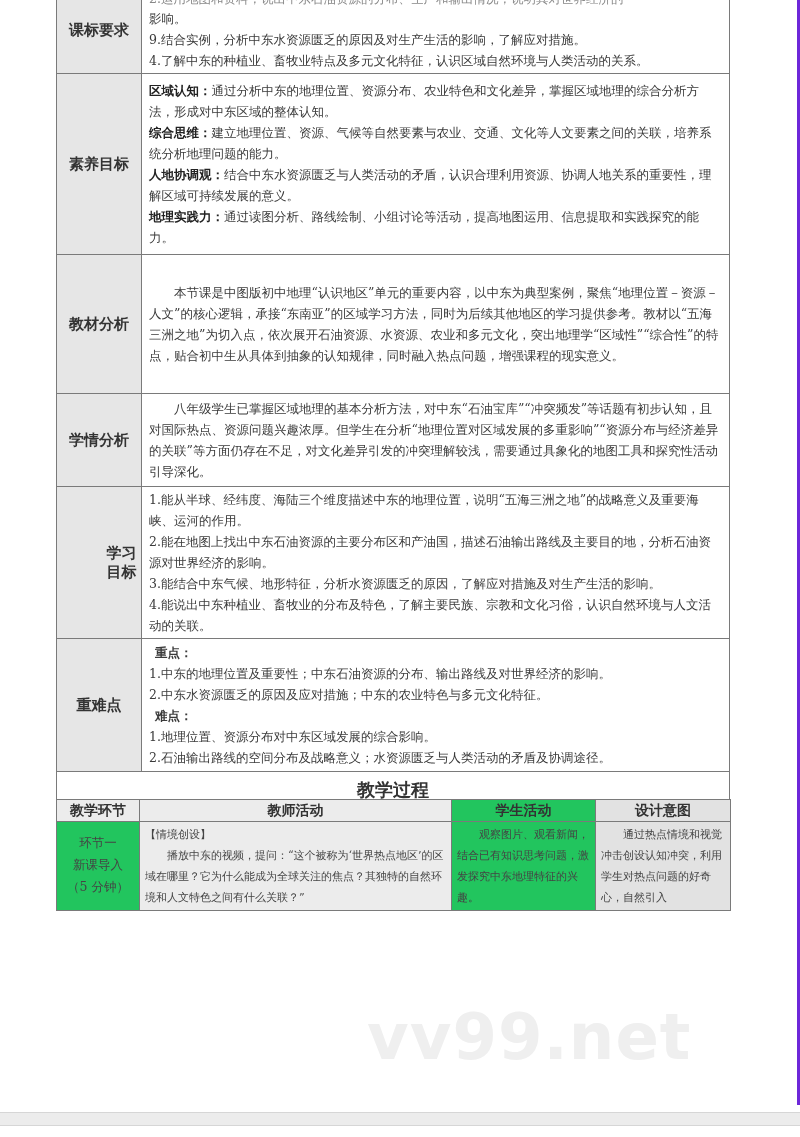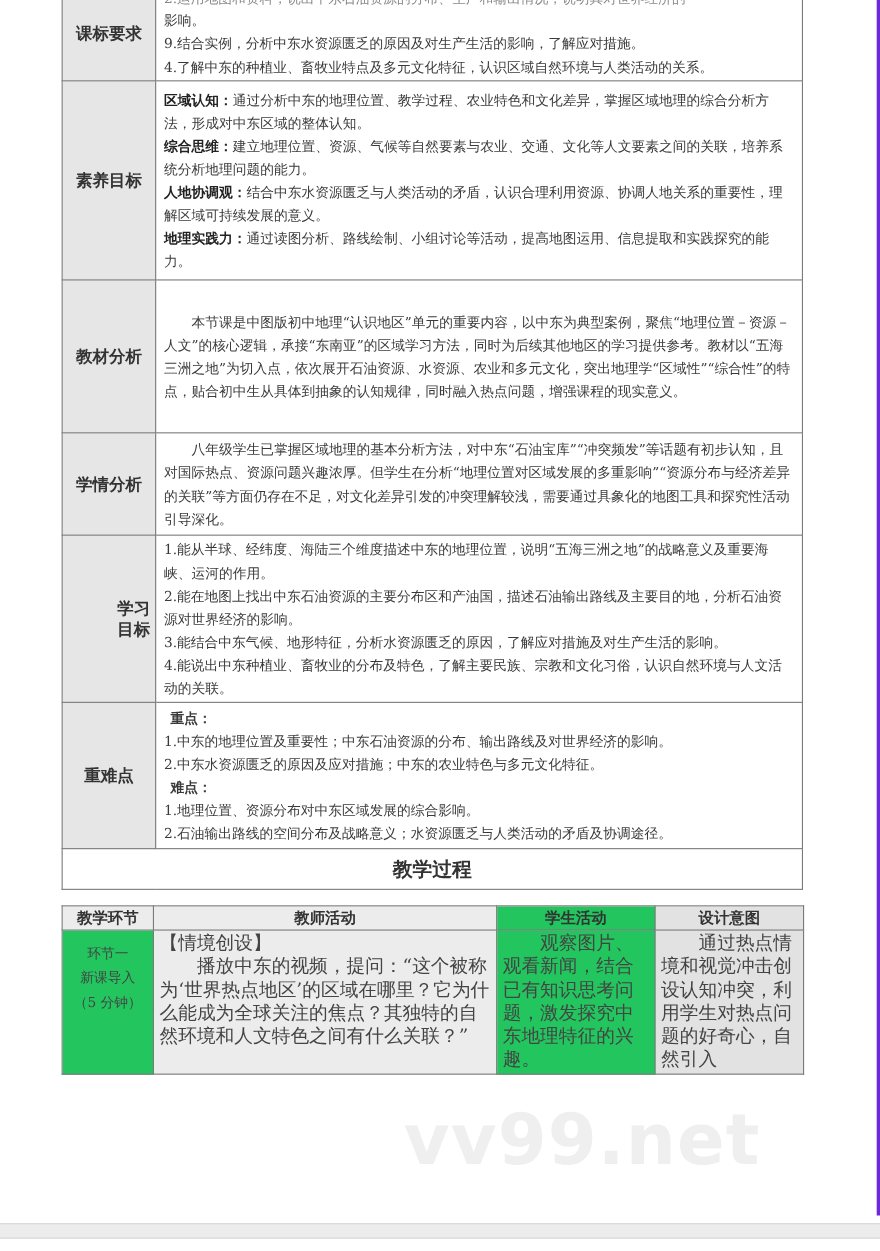--- a/index.html
+++ b/index.html
@@ -14,30 +14,30 @@
     width: 82px; background: #e6e6e6; text-align: center;
     font-family: "DejaVu Sans", "Liberation Sans", sans-serif; font-weight: bold; font-size: 15px; color: #333;
   }
   td.content { padding: 2px 6px 2px 7px; font-size: 12.5px; line-height: 21px; color: #3a3a3a; }
   .line { display: block; }
   .indent { text-indent: 2em; }
   .kw { font-family: "DejaVu Sans", "Liberation Sans", sans-serif; font-weight: bold; color: #222; }
   .sub { padding-left: 6px; font-weight: bold; }
   td.title-row { text-align: center; height: 34px; font-family: "DejaVu Sans", "Liberation Sans", sans-serif; font-size: 18px; font-weight: bold; color: #333; }
 
-  table.proc { position: absolute; left: 56px; top: 799px; width: 674px; border-collapse: collapse; table-layout: fixed; margin-top: 24px; }
+  table.proc { position: absolute; left: 56px; top: 799px; width: 674px; border-collapse: collapse; table-layout: fixed; }
   table.proc td { border: 1px solid #7a7a7a; }
   table.proc tr.head td {
     height: 21px; text-align: center; font-family: "DejaVu Sans", "Liberation Sans", sans-serif;
     font-size: 14px; font-weight: bold; color: #333; padding: 0;
   }
   .bg-l { background: #ececec; }
   .bg-m { background: #e2e2e2; }
   .bg-w { background: #22c55e; }
-  table.proc tr.body td { font-size: 17px; line-height: 21px; color: #444; vertical-align: top; padding: 2px 5px; }
+  table.proc tr.body td { font-size: 11px; line-height: 21px; color: #444; vertical-align: top; padding: 2px 5px; }
   td.stage { text-align: center; padding-top: 10px !important; font-size: 12.5px !important; line-height: 22px !important; }
 
   .watermark {
     position: absolute; left: 367px; top: 1000px; font-family: "DejaVu Sans", "Liberation Sans", sans-serif;
     font-weight: bold; font-size: 64px; letter-spacing: 1px; color: #efefef;
   }
   .bottom-bar { position: absolute; left: 0; top: 1112px; width: 800px; height: 12px; background: #ececec; border-top: 1px solid #d6d6d6; border-bottom: 1px solid #d6d6d6; }
 </style>
 </head>
 <body>
@@ -52,21 +52,21 @@
         <span class="line" style="height:18px; overflow:hidden; line-height:18px; color:#888;">2.运用地图和资料，说出中东石油资源的分布、生产和输出情况，说明其对世界经济的</span>
         <span class="line">影响。</span>
         <span class="line">9.结合实例，分析中东水资源匮乏的原因及对生产生活的影响，了解应对措施。</span>
         <span class="line">4.了解中东的种植业、畜牧业特点及多元文化特征，认识区域自然环境与人类活动的关系。</span>
       </td>
     </tr>
 
     <tr>
       <td class="label" style="height:178px;">素养目标</td>
       <td class="content">
-        <div><span class="kw">区域认知：</span><span>通过分析中东的地理位置、教学过程、农业特色和文化差异，掌握区域地理的综合分析方法，形成对中东区域的整体认知。</span></div>
+        <div><span class="kw">区域认知：</span><span>通过分析中东的地理位置、资源分布、农业特色和文化差异，掌握区域地理的综合分析方法，形成对中东区域的整体认知。</span></div>
         <div><span class="kw">综合思维：</span><span>建立地理位置、资源、气候等自然要素与农业、交通、文化等人文要素之间的关联，培养系统分析地理问题的能力。</span></div>
         <div><span class="kw">人地协调观：</span><span>结合中东水资源匮乏与人类活动的矛盾，认识合理利用资源、协调人地关系的重要性，理解区域可持续发展的意义。</span></div>
         <div><span class="kw">地理实践力：</span><span>通过读图分析、路线绘制、小组讨论等活动，提高地图运用、信息提取和实践探究的能力。</span></div>
       </td>
     </tr>
 
     <tr>
       <td class="label" style="height:136px;">教材分析</td>
       <td class="content">
         <div class="indent">本节课是中图版初中地理“认识地区”单元的重要内容，以中东为典型案例，聚焦“地理位置－资源－人文”的核心逻辑，承接“东南亚”的区域学习方法，同时为后续其他地区的学习提供参考。教材以“五海三洲之地”为切入点，依次展开石油资源、水资源、农业和多元文化，突出地理学“区域性”“综合性”的特点，贴合初中生从具体到抽象的认知规律，同时融入热点问题，增强课程的现实意义。</div>

